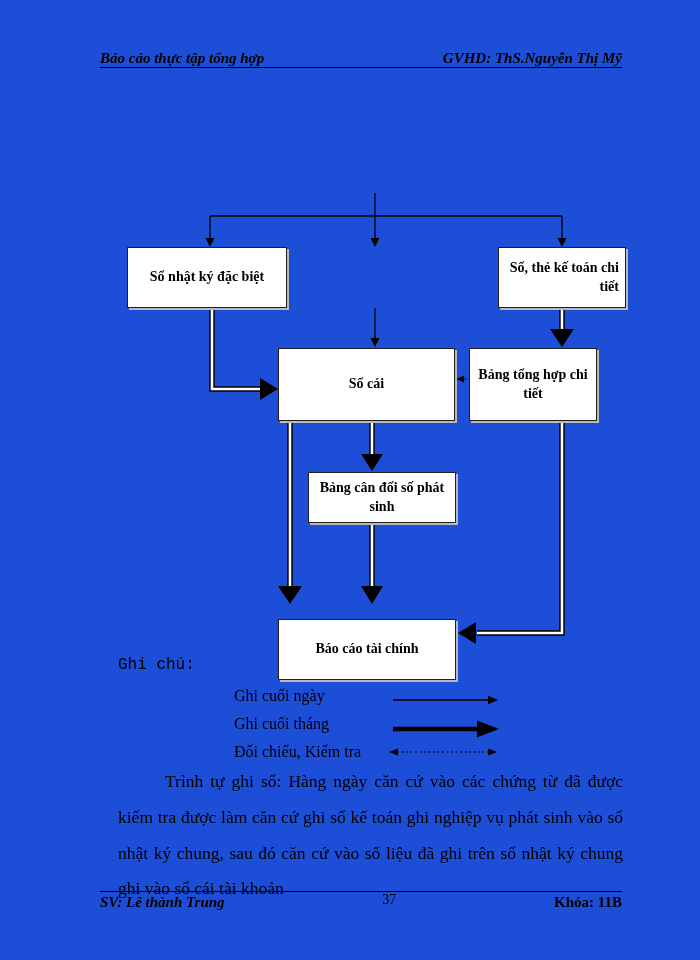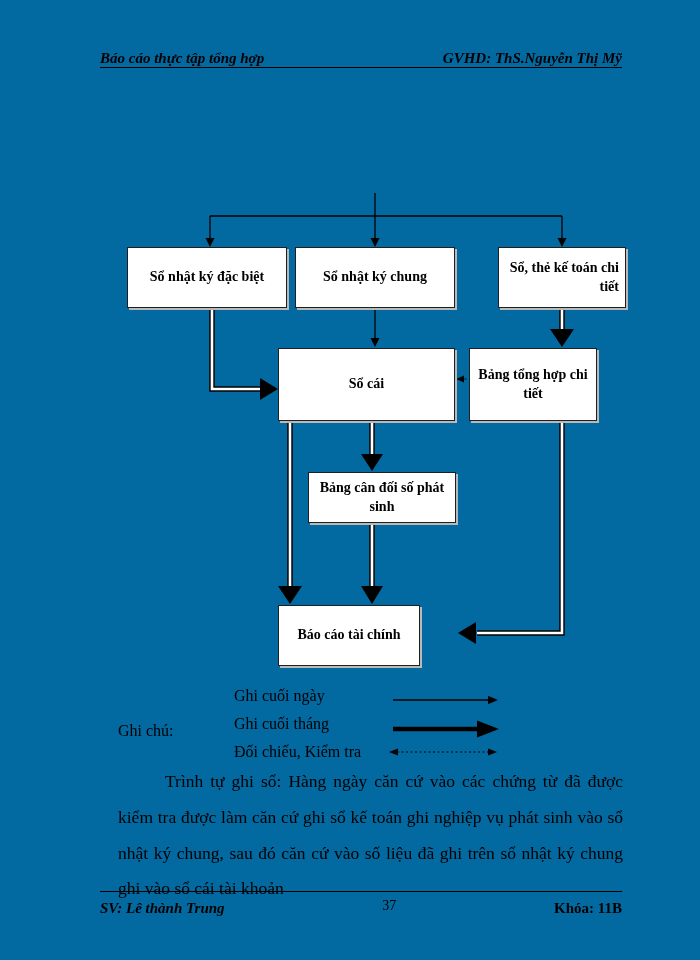--- a/index.html
+++ b/index.html
@@ -1,31 +1,31 @@
 <!DOCTYPE html>
 <html><head>
 <meta charset="utf-8">
 <style>
   html, body { margin: 0; padding: 0; background: #ffffff; }
   .page {
     position: relative; width: 700px; height: 960px;
-    background: #0369a1; overflow: hidden;
+    background: #1d4ed8; overflow: hidden;
     font-family: "Liberation Serif", "DejaVu Serif", serif;
     color: #000;
   }
   
   .header {
     position: absolute; left: 100px; top: 46px; width: 522px; height: 21px;
     border-bottom: 1.5px solid #000;
     display: flex; justify-content: space-between; align-items: flex-end;
     font-size: 15px; font-weight: bold; font-style: italic;
   }
   .footer {
     position: absolute; left: 100px; top: 891px; width: 522px;
-    border-top: 1.5px solid #000; padding-top: 8px;
+    border-top: 1.5px solid #000; padding-top: 2px;
     display: flex; justify-content: space-between; align-items: flex-start;
     font-size: 15px;
   }
   .footer .f-left  { font-weight: bold; font-style: italic; }
   .footer .f-right { font-weight: bold; }
   .footer .f-page  { font-size: 14px; margin-top: -2px; }
   
   .fbox {
     position: absolute; box-sizing: border-box;
     border: 1px solid #1f1f1f; background: #fff;
@@ -34,24 +34,24 @@
     text-align: center; font-weight: bold; font-size: 14px; line-height: 1.3;
     padding: 2px 6px; z-index: 2;
   }
   .b-chungtu  { left: 295px; top: 133px; width: 160px; height: 60px; }
   .b-dacbiet  { left: 127px; top: 247px; width: 160px; height: 61px; }
   .b-nkchung  { left: 295px; top: 247px; width: 160px; height: 61px; }
   .b-sothe    { left: 498px; top: 247px; width: 128px; height: 61px; text-align: right; }
   .b-socai    { left: 278px; top: 348px; width: 177px; height: 73px; }
   .b-tonghop  { left: 469px; top: 348px; width: 128px; height: 73px; }
   .b-candoi   { left: 308px; top: 472px; width: 148px; height: 51px; }
-  .b-baocao   { left: 278px; top: 605px; width: 142px; height: 61px; }
+  .b-baocao   { left: 278px; top: 619px; width: 178px; height: 61px; }
   .connector-layer { position: absolute; left: 0; top: 0; z-index: 1; pointer-events: none; }
   
-  .legend-title { position: absolute; left: 118px; top: 722px; font-size: 16px; }
+  .legend-title { position: absolute; left: 118px; top: 656px; font-size: 16px; font-family: Liberation Mono, monospace; }
   .legend-label { position: absolute; left: 234px; font-size: 16px; }
   .ll-0 { top: 687px; } .ll-1 { top: 715px; } .ll-2 { top: 743px; }
   
   .body-text {
     position: absolute; left: 118px; top: 764px; width: 505px;
     font-size: 17.5px; line-height: 35.8px; text-align: justify;
     text-indent: 47px;
   }
 </style>
 </head>
@@ -122,21 +122,20 @@
       <polygon points="499,729 477,720.5 477,737.5" fill="#000"></polygon>
     </g>
     <g>
       <line x1="397" y1="752" x2="489" y2="752" stroke="#000" stroke-width="1.2" stroke-dasharray="2,2.5"></line>
       <polygon points="389,752 398,748.5 398,755.5" fill="#000"></polygon>
       <polygon points="497,752 488,748.5 488,755.5" fill="#000"></polygon>
     </g>
   </svg>
 
   <div class="fbox b-dacbiet">Sổ nhật ký đặc biệt</div>
-  <div class="fbox b-nkchung">Sổ nhật ký chung</div>
   <div class="fbox b-sothe">Sổ, thẻ kế toán chi tiết</div>
   <div class="fbox b-socai">Sổ cái</div>
   <div class="fbox b-tonghop">Bảng tổng hợp chi tiết</div>
   <div class="fbox b-candoi">Bảng cân đối số phát sinh</div>
   <div class="fbox b-baocao">Báo cáo tài chính</div>
 
   <div class="legend-title">Ghi chú:</div>
   <div class="legend-label ll-0">Ghi cuối ngày</div>
   <div class="legend-label ll-1">Ghi cuối tháng</div>
   <div class="legend-label ll-2">Đối chiếu, Kiểm tra</div>

